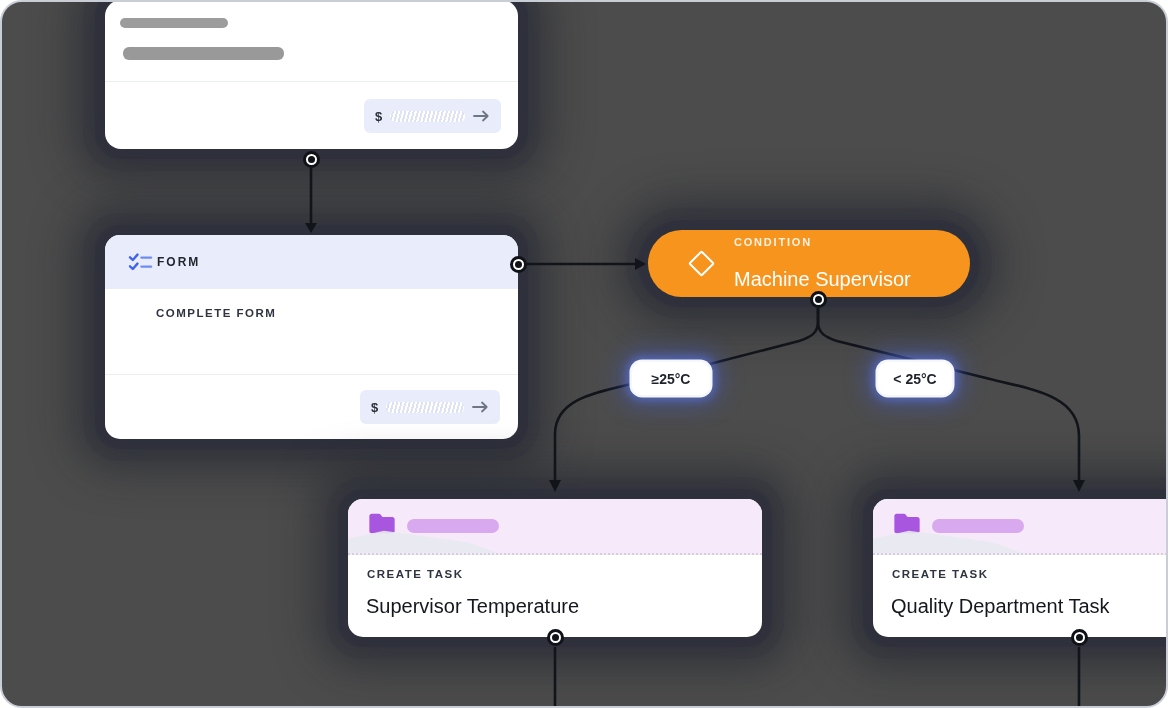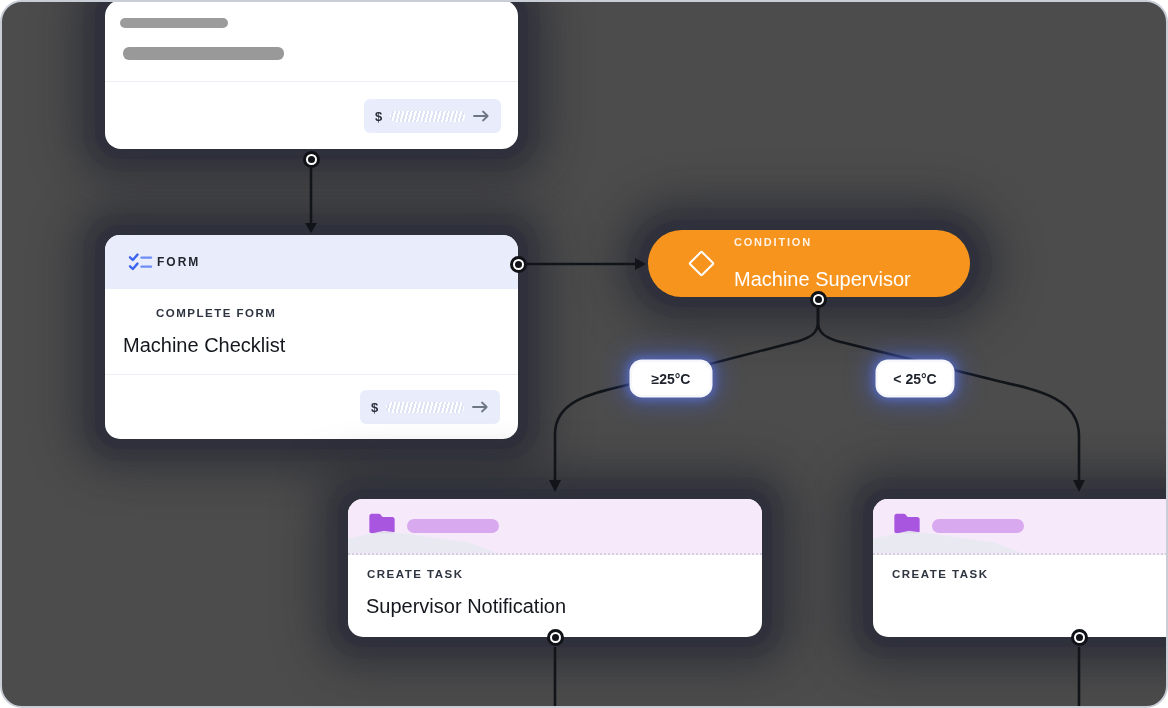--- a/index.html
+++ b/index.html
@@ -108,21 +108,20 @@
     <div class="form-header">
       <svg width="25" height="18" viewBox="0 0 25 18">
         <path d="M2 4.3 L4.8 7 L9.5 1.6" stroke="#3D63EF" stroke-width="2.4" fill="none" stroke-linecap="round" stroke-linejoin="round"></path>
         <line x1="13.5" y1="4.6" x2="23" y2="4.6" stroke="#6E8CF7" stroke-width="2.4" stroke-linecap="round"></line>
         <path d="M2 13.3 L4.8 16 L9.5 10.6" stroke="#3D63EF" stroke-width="2.4" fill="none" stroke-linecap="round" stroke-linejoin="round"></path>
         <line x1="13.5" y1="13.6" x2="23" y2="13.6" stroke="#6E8CF7" stroke-width="2.4" stroke-linecap="round"></line>
       </svg>
       <span class="type-label">FORM</span>
     </div>
     <span class="step-label" style="top:72px;margin-left:32px;">COMPLETE FORM</span>
-    <span class="node-title" style="top:99px;">Machine Checklist</span>
     <div class="divider" style="top:139px;"></div>
     <div class="pay-pill" style="right:18px;top:155px;width:140px;">
       <span class="pay-currency">$</span>
       <span class="hatch"></span>
       <svg width="17" height="12" viewBox="0 0 17 12">
         <path d="M1 6 H14 M10 1.5 L14.7 6 L10 10.5" stroke="#6E7683" stroke-width="1.8" fill="none" stroke-linecap="round" stroke-linejoin="round"></path>
       </svg>
     </div>
   </div>
 
@@ -138,31 +137,32 @@
   <div class="branch-label" style="left:876px;top:360px;width:74px;">&lt; 25°C</div>
 
   <div class="node" style="left:346px;top:497px;width:414px;height:138px;">
     <div class="task-header">
       <svg class="folder-icon" width="28" height="23" viewBox="0 0 24 20">
         <path d="M1 3.5 C1 2.4 1.9 1.5 3 1.5 h6.2 c0.6 0 1.15 0.25 1.5 0.7 L12.5 4.3 H21 c1.1 0 2 0.9 2 2 v10.2 c0 1.1 -0.9 2 -2 2 H3 c-1.1 0 -2 -0.9 -2 -2 Z" fill="#A855E0"></path>
       </svg>
       <span class="task-bar"></span>
     </div>
     <span class="step-label" style="top:69px;">CREATE TASK</span>
-    <span class="node-title" style="top:96px;">Supervisor Notification</span>
+    <span class="node-title" style="top:96px;">Supervisor Temperature</span>
   </div>
 
   <div class="node" style="left:871px;top:497px;width:414px;height:138px;">
     <div class="task-header">
       <svg class="folder-icon" width="28" height="23" viewBox="0 0 24 20">
         <path d="M1 3.5 C1 2.4 1.9 1.5 3 1.5 h6.2 c0.6 0 1.15 0.25 1.5 0.7 L12.5 4.3 H21 c1.1 0 2 0.9 2 2 v10.2 c0 1.1 -0.9 2 -2 2 H3 c-1.1 0 -2 -0.9 -2 -2 Z" fill="#A855E0"></path>
       </svg>
       <span class="task-bar"></span>
     </div>
     <span class="step-label" style="top:69px;">CREATE TASK</span>
+    <span class="node-title" style="top:96px;">Quality Department Task</span>
   </div>
 
   <div class="port" style="left:301px;top:149px;"></div>
   <div class="port" style="left:508px;top:254px;"></div>
   <div class="port" style="left:808px;top:289px;"></div>
   <div class="port" style="left:545px;top:627px;"></div>
   <div class="port" style="left:1069px;top:627px;"></div>
 
 </div>
 

